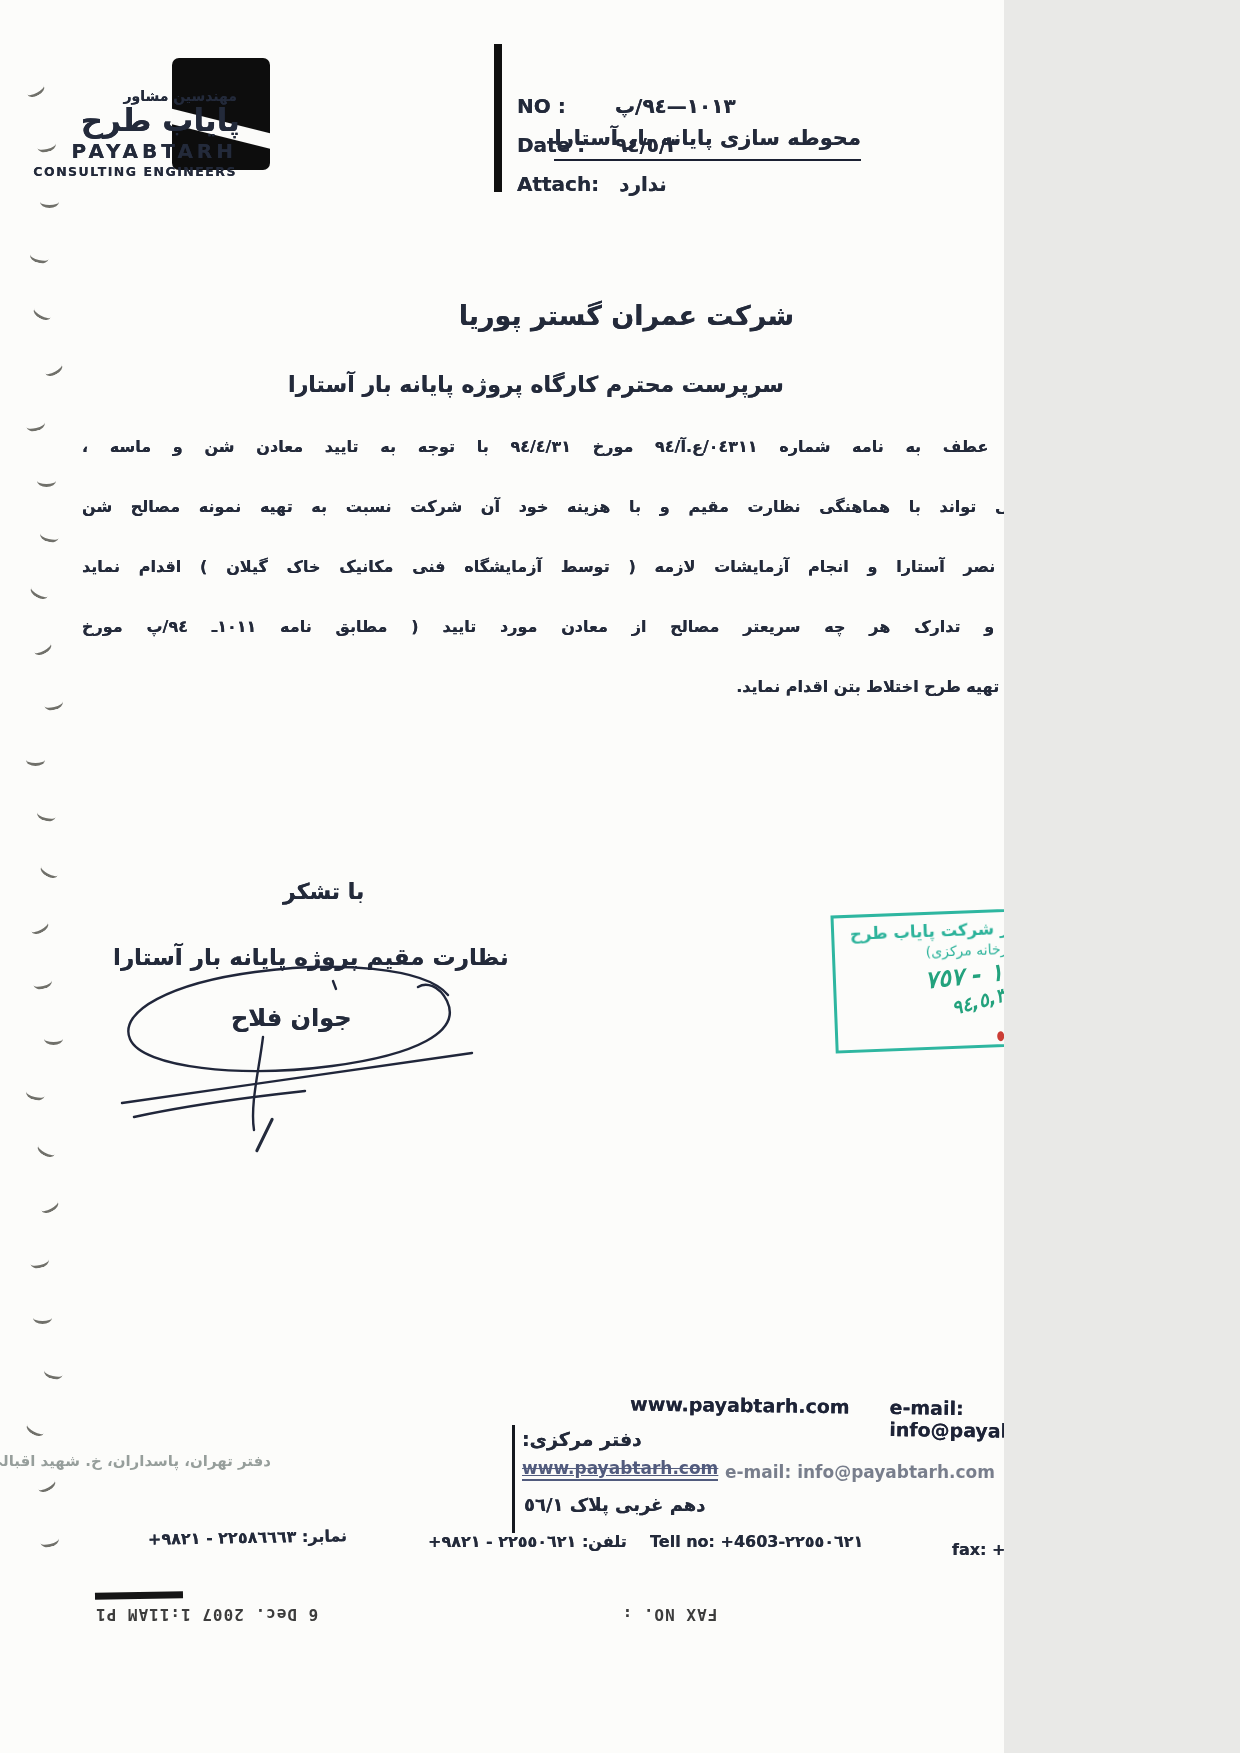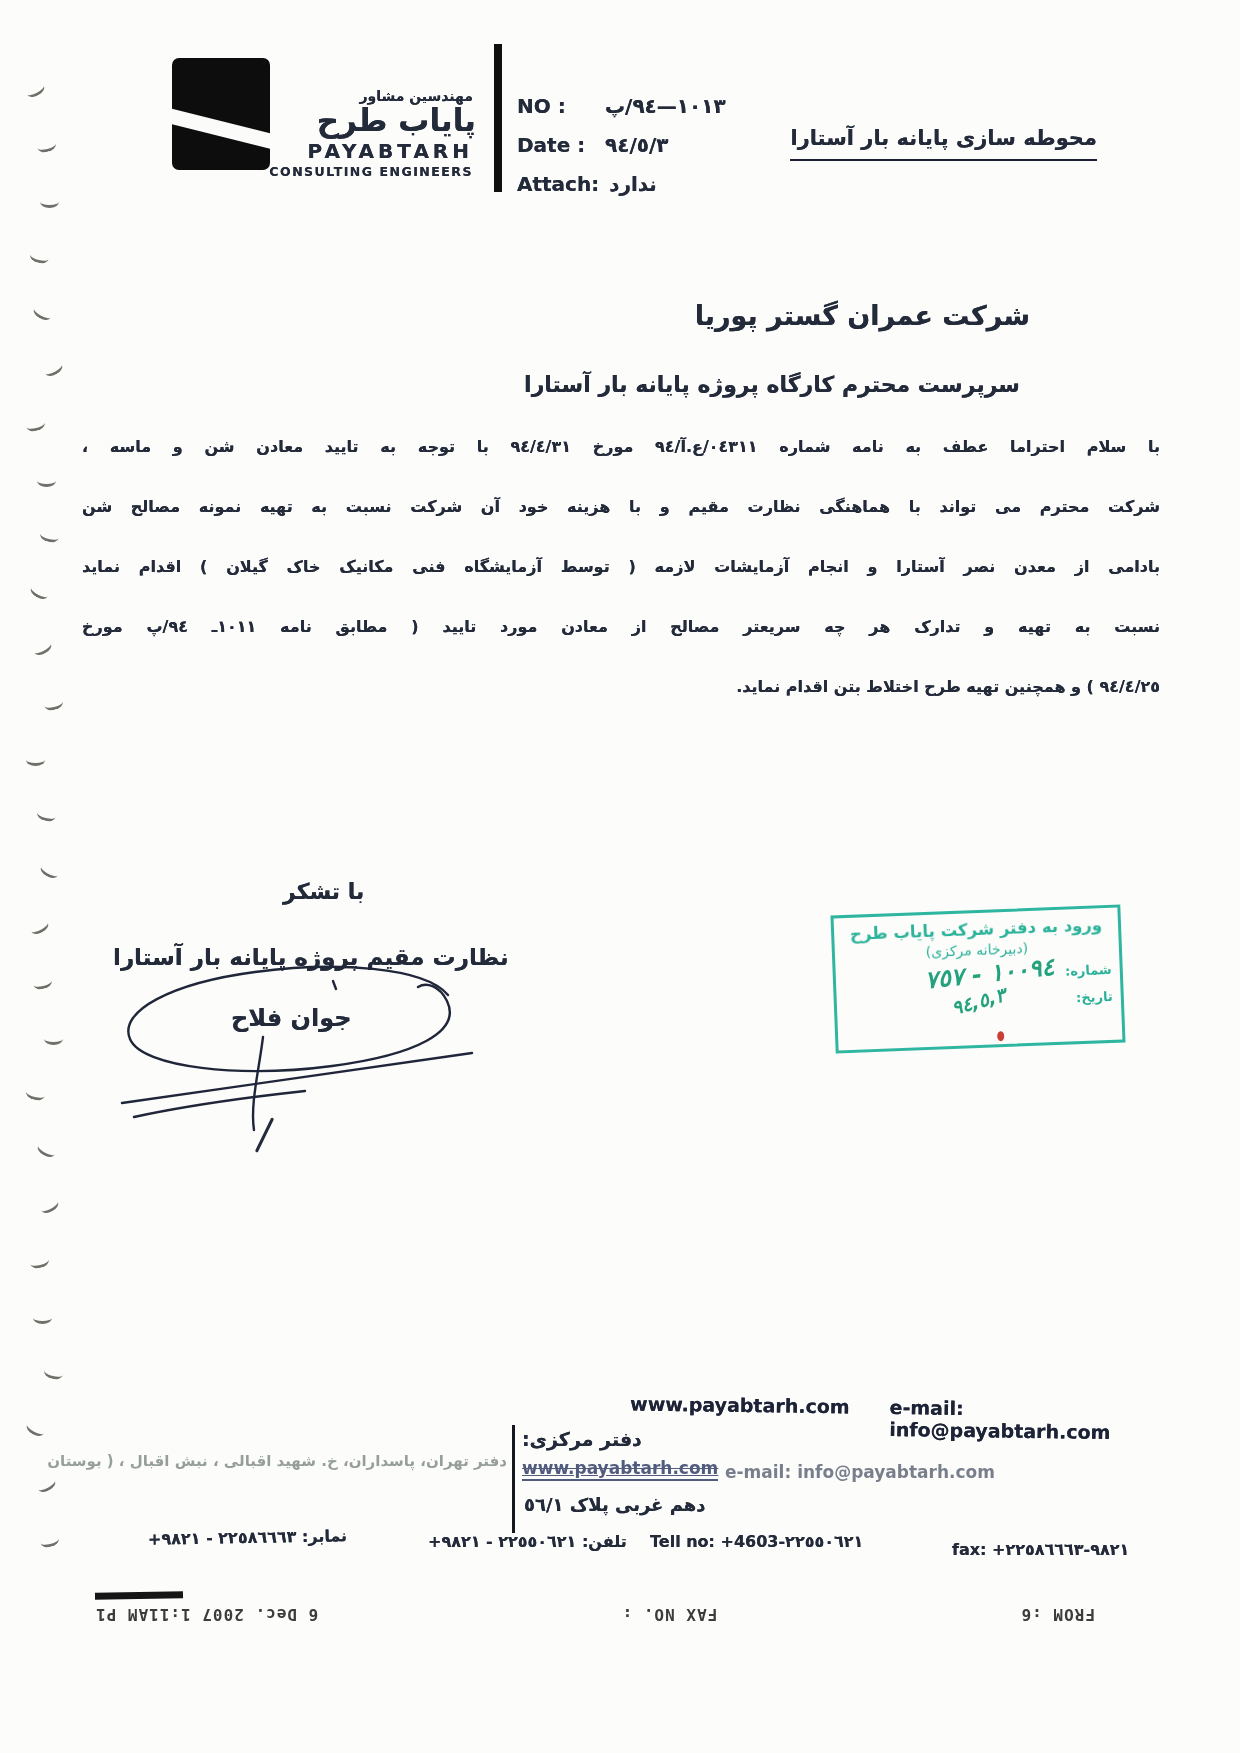--- a/index.html
+++ b/index.html
@@ -1,19 +1,19 @@
 <!DOCTYPE html>
 <html lang="fa"><head>
 <meta charset="utf-8">
 <style>
   * { margin:0; padding:0; box-sizing:border-box; }
   html,body { background:#e9e9e7; }
   body { width:1240px; height:1753px; position:relative;
          font-family:"DejaVu Sans", sans-serif; }
-  .page { position:absolute; left:0; top:0; width:1240px; height:1753px;
+  .page { position:absolute; left:0; top:0; width:1004px; height:1753px;
           background:#fcfcfa; overflow:hidden; color:#232a3a; }
   .abs { position:absolute; }
   .rtl { direction:rtl; unicode-bidi:embed; }
   .ltrov { direction:ltr; unicode-bidi:bidi-override; }
   .scan { text-shadow:0 0 .6px rgba(28,33,55,.85); }
 
   
   .bind-mark { position:absolute; width:19px; height:12px;
                border-bottom:3.5px solid #42423a; border-radius:50%; opacity:.75; }
 
@@ -24,21 +24,21 @@
                  background:#fbfbf9; transform:rotate(14deg); border-radius:3px; }
   .logo-fa-small { right:767px; top:88px; font-size:14px; font-weight:bold; }
   .logo-fa-big   { right:764px; top:102px; font-size:31px; font-weight:bold; letter-spacing:0;margin-left:8px; }
   .logo-en   { right:767px; top:139px; font-size:20px; font-weight:bold; letter-spacing:4px; }
   .logo-en-sub { right:767px; top:164px; font-size:12.5px; font-weight:bold; letter-spacing:1.5px; }
   .vbar { left:494px; top:44px; width:8px; height:148px; background:#101010; }
 
   .meta { left:517px; top:94px; }
   .meta-row { display:flex; align-items:center; margin-bottom:15px; }
   .meta-label { font-weight:bold; font-size:20px; min-width:78px; }
-  .meta-val { font-size:20px; font-weight:bold; margin-left:10px; white-space:nowrap; }
+  .meta-val { font-size:20px; font-weight:bold; margin-left:20px; white-space:nowrap; }
 
   .subject { right:143px; top:110px; text-align:right; }
   .subject1 { font-size:26px; font-weight:bold; }
   .subject2 { font-size:21px; font-weight:bold; margin-top:16px; padding-bottom:9px;
               border-bottom:2.5px solid #1b2132; }
 
   
   .recipient { right:210px; top:300px; font-size:27px; font-weight:bold; }
   .attention { right:220px; top:372px; font-size:22px; font-weight:bold; }
   .body-text { left:82px; top:430px; width:1078px; direction:rtl; }

